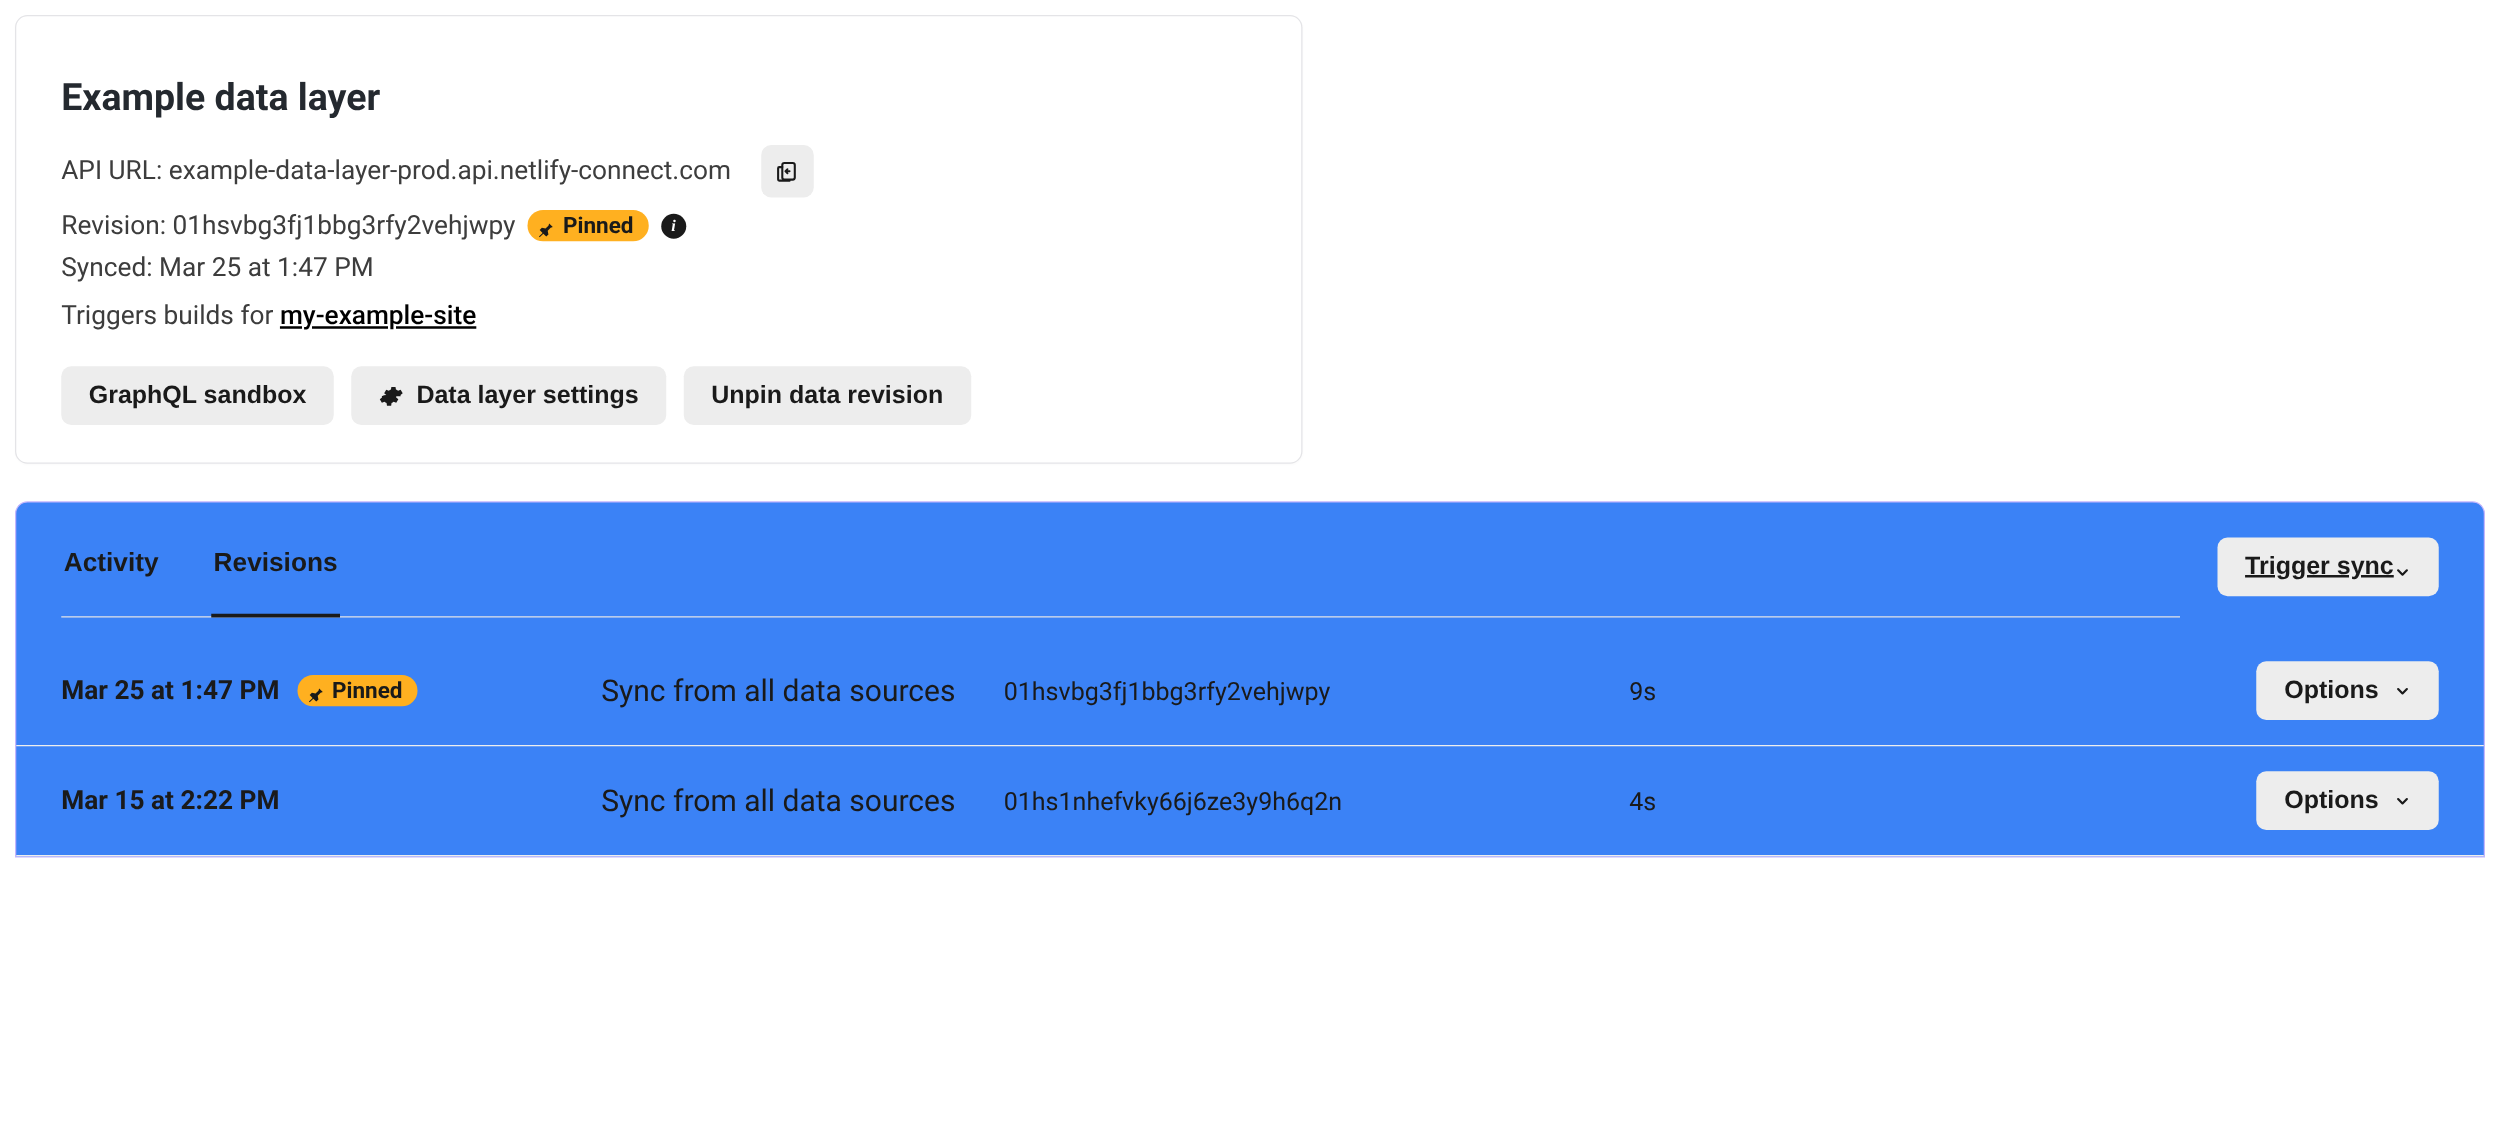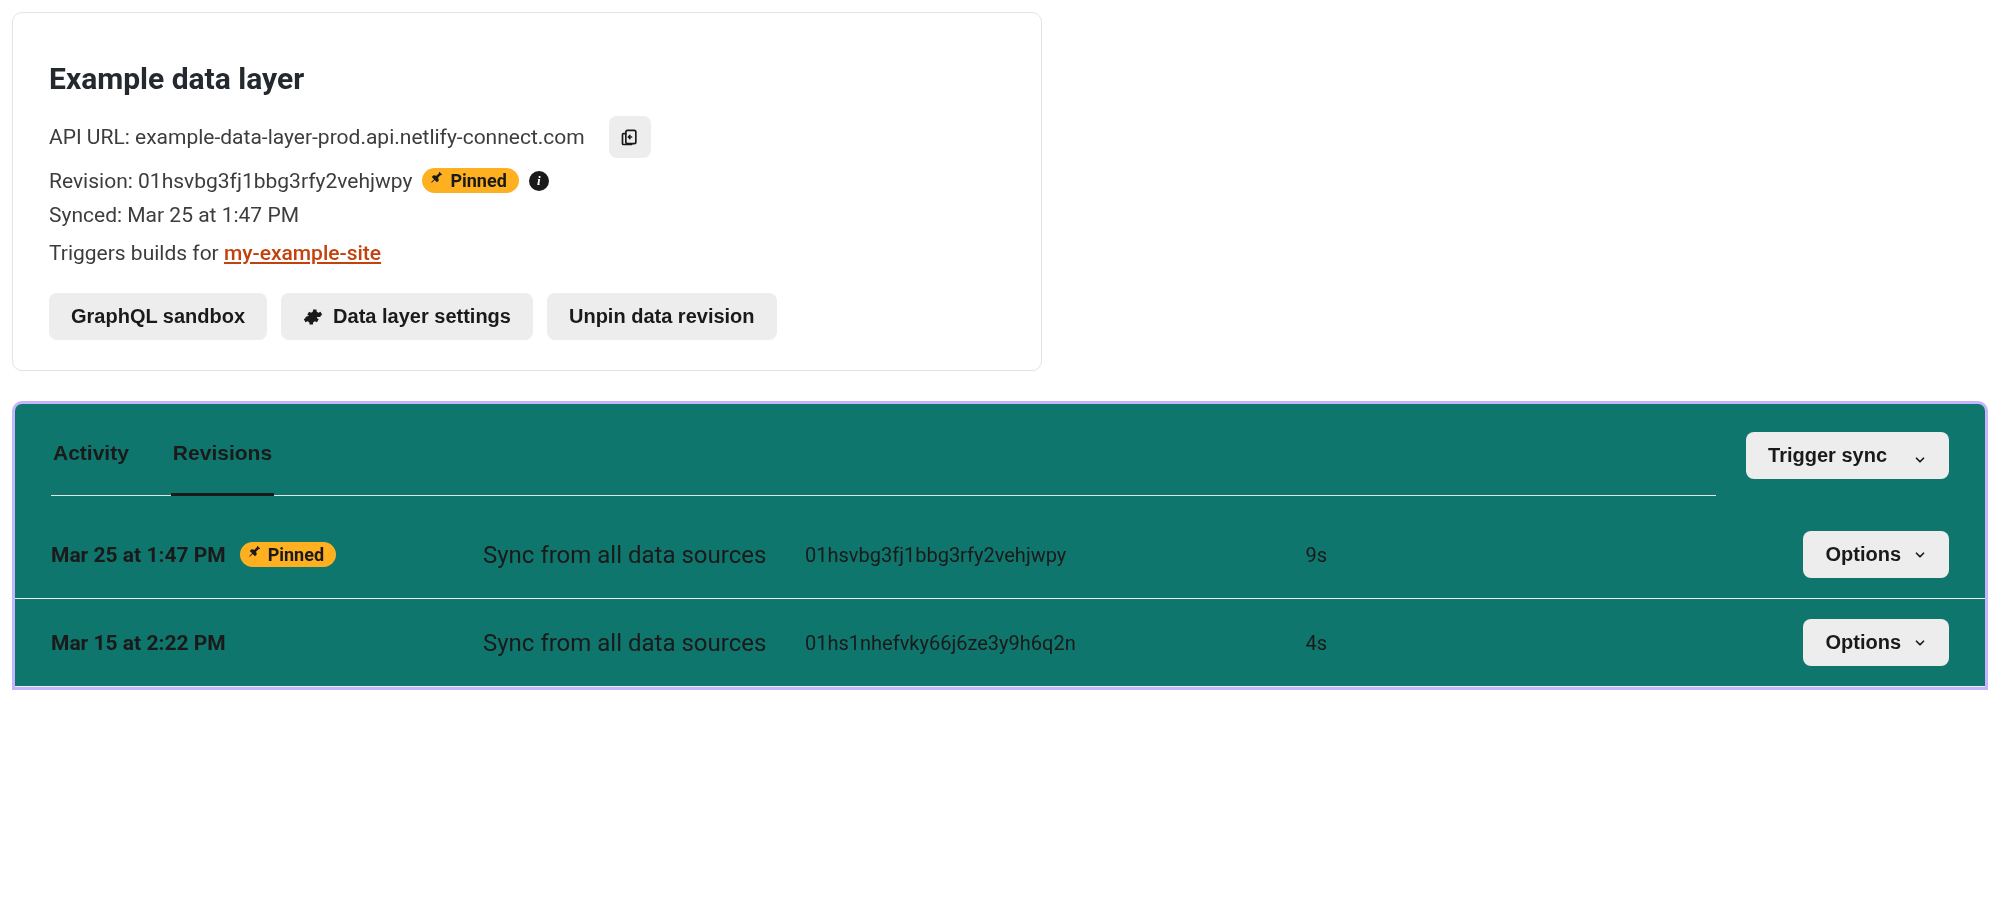--- a/index.html
+++ b/index.html
@@ -43,21 +43,21 @@
       background: #ededed;
       border: none;
       display: inline-flex;
       align-items: center;
       justify-content: center;
       margin-left: 14px;
       cursor: pointer;
     }
     .pin-badge {
       display: inline-flex;
-      align-items: flex-start;
+      align-items: flex-end;
       gap: 6px;
       background: #ffb020;
       color: #1a1a1a;
       font-weight: 700;
       font-size: 18px;
       padding: 2px 12px 2px 8px;
       border-radius: 14px;
     }
     .info-circle {
       width: 20px;
@@ -68,21 +68,21 @@
       font-size: 13px;
       font-weight: 700;
       display: inline-flex;
       align-items: center;
       justify-content: center;
       font-style: italic;
       font-family: Georgia, serif;
       cursor: pointer;
     }
     .site-link {
-      color: #c2410c;
+      color: #000000;
       text-decoration: underline;
       font-weight: 500;
     }
     .btn-row {
       margin-top: 28px;
       display: flex;
       gap: 14px;
       flex-wrap: wrap;
     }
     .btn {
@@ -93,24 +93,24 @@
       font-size: 20px;
       padding: 12px 22px;
       border-radius: 8px;
       cursor: pointer;
       display: inline-flex;
       align-items: center;
       gap: 10px;
     }
     .btn svg { flex-shrink: 0; }
     .panel {
-      border: 3px solid #c4b5fd;
+      border: 1px solid #c4b5fd;
       border-top-left-radius: 10px;
       border-top-right-radius: 10px;
-      background: #0f766e;
+      background: #3b82f6;
     }
     .panel-header {
       display: flex;
       align-items: center;
       justify-content: space-between;
       padding: 28px 36px 0 36px;
     }
     .tabs {
       display: flex;
       gap: 40px;
@@ -130,22 +130,23 @@
       border-top: none;
       border-left: none;
       border-right: none;
     }
     .tab.active {
       border-bottom: 3px solid #1a1a1a;
     }
     .trigger-sync {
       display: inline-flex;
       align-items: flex-end;
-      gap: 26px;
+      gap: 0;
       margin-bottom: 18px;
+      text-decoration: underline;
     }
     .rows { padding: 0; }
     .row {
       display: flex;
       align-items: center;
       padding: 20px 36px;
       border-bottom: 1px solid #eee;
       gap: 12px;
     }
     .row:first-child { padding-top: 34px; }

